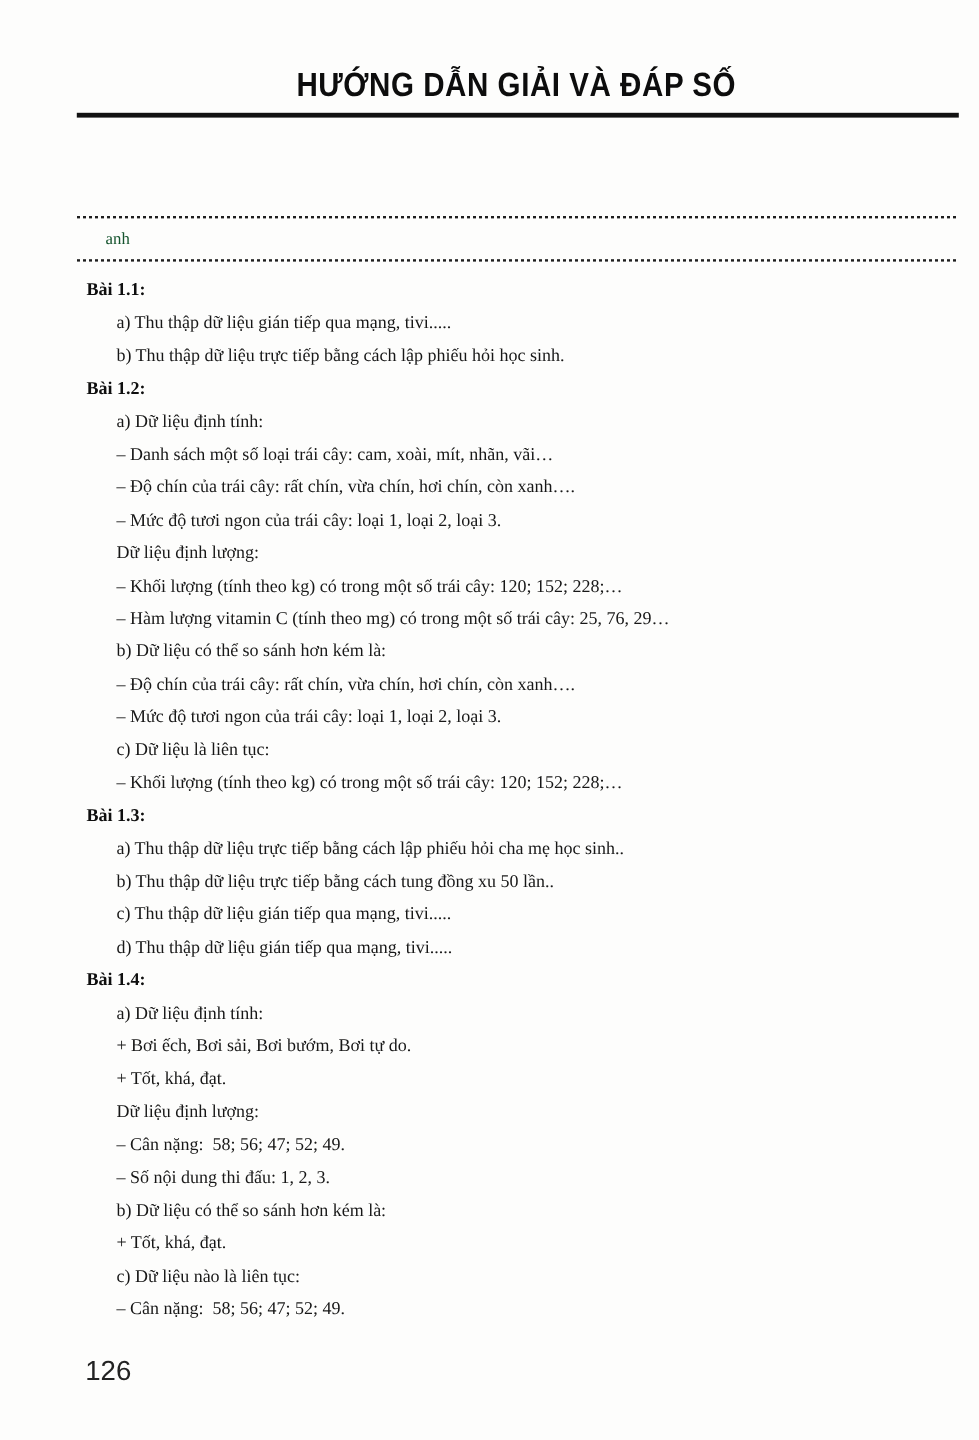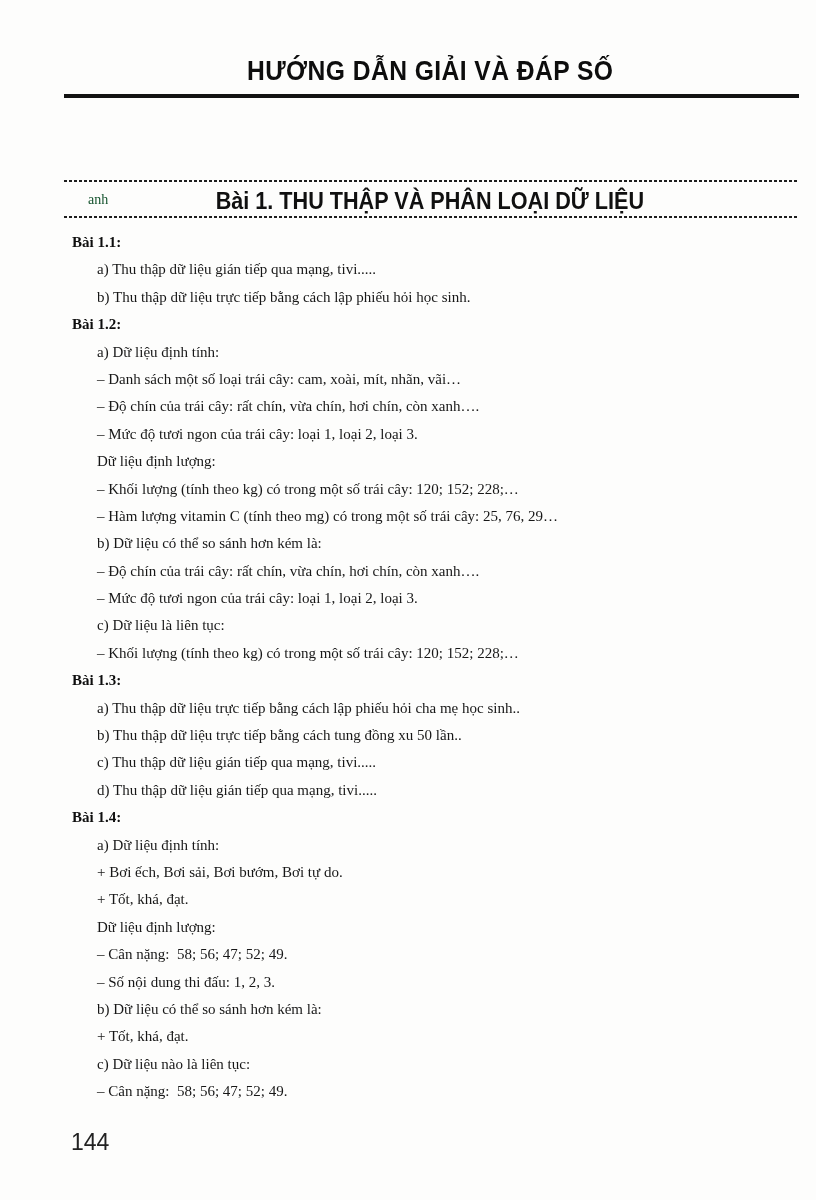--- a/index.html
+++ b/index.html
@@ -134,23 +134,20 @@
     <span>HƯỚNG DẪN GIẢI VÀ ĐÁP SỐ</span>
   </div>
 
   <div class="thick-rule"></div>
 
 
   <div class="dotted-rule rule-top"></div>
 
   <div class="scan-artifact">anh</div>
 
-  <div class="center-band lesson-title">
-    <span>Bài 1. THU THẬP VÀ PHÂN LOẠI DỮ LIỆU</span>
-  </div>
 
   <div class="dotted-rule rule-bottom"></div>
 
   <div class="content"><div class="line heading">Bài 1.1:</div><div class="line indent">a) Thu thập dữ liệu gián tiếp qua mạng, tivi.....</div><div class="line indent">b) Thu thập dữ liệu trực tiếp bằng cách lập phiếu hỏi học sinh.</div><div class="line heading">Bài 1.2:</div><div class="line indent">a) Dữ liệu định tính:</div><div class="line indent">– Danh sách một số loại trái cây: cam, xoài, mít, nhãn, vãi…</div><div class="line indent">– Độ chín của trái cây: rất chín, vừa chín, hơi chín, còn xanh….</div><div class="line indent">– Mức độ tươi ngon của trái cây: loại 1, loại 2, loại 3.</div><div class="line indent">Dữ liệu định lượng:</div><div class="line indent">– Khối lượng (tính theo kg) có trong một số trái cây: 120; 152; 228;…</div><div class="line indent">– Hàm lượng vitamin C (tính theo mg) có trong một số trái cây: 25, 76, 29…</div><div class="line indent">b) Dữ liệu có thể so sánh hơn kém là:</div><div class="line indent">– Độ chín của trái cây: rất chín, vừa chín, hơi chín, còn xanh….</div><div class="line indent">– Mức độ tươi ngon của trái cây: loại 1, loại 2, loại 3.</div><div class="line indent">c) Dữ liệu là liên tục:</div><div class="line indent">– Khối lượng (tính theo kg) có trong một số trái cây: 120; 152; 228;…</div><div class="line heading">Bài 1.3:</div><div class="line indent">a) Thu thập dữ liệu trực tiếp bằng cách lập phiếu hỏi cha mẹ học sinh..</div><div class="line indent">b) Thu thập dữ liệu trực tiếp bằng cách tung đồng xu 50 lần..</div><div class="line indent">c) Thu thập dữ liệu gián tiếp qua mạng, tivi.....</div><div class="line indent">d) Thu thập dữ liệu gián tiếp qua mạng, tivi.....</div><div class="line heading">Bài 1.4:</div><div class="line indent">a) Dữ liệu định tính:</div><div class="line indent">+ Bơi ếch, Bơi sải, Bơi bướm, Bơi tự do.</div><div class="line indent">+ Tốt, khá, đạt.</div><div class="line indent">Dữ liệu định lượng:</div><div class="line indent">– Cân nặng:  58; 56; 47; 52; 49.</div><div class="line indent">– Số nội dung thi đấu: 1, 2, 3.</div><div class="line indent">b) Dữ liệu có thể so sánh hơn kém là:</div><div class="line indent">+ Tốt, khá, đạt.</div><div class="line indent">c) Dữ liệu nào là liên tục:</div><div class="line indent">– Cân nặng:  58; 56; 47; 52; 49.</div></div>
 
-  <div class="page-number">144</div>
+  <div class="page-number">126</div>
 
 </div>
 
 </body></html>

